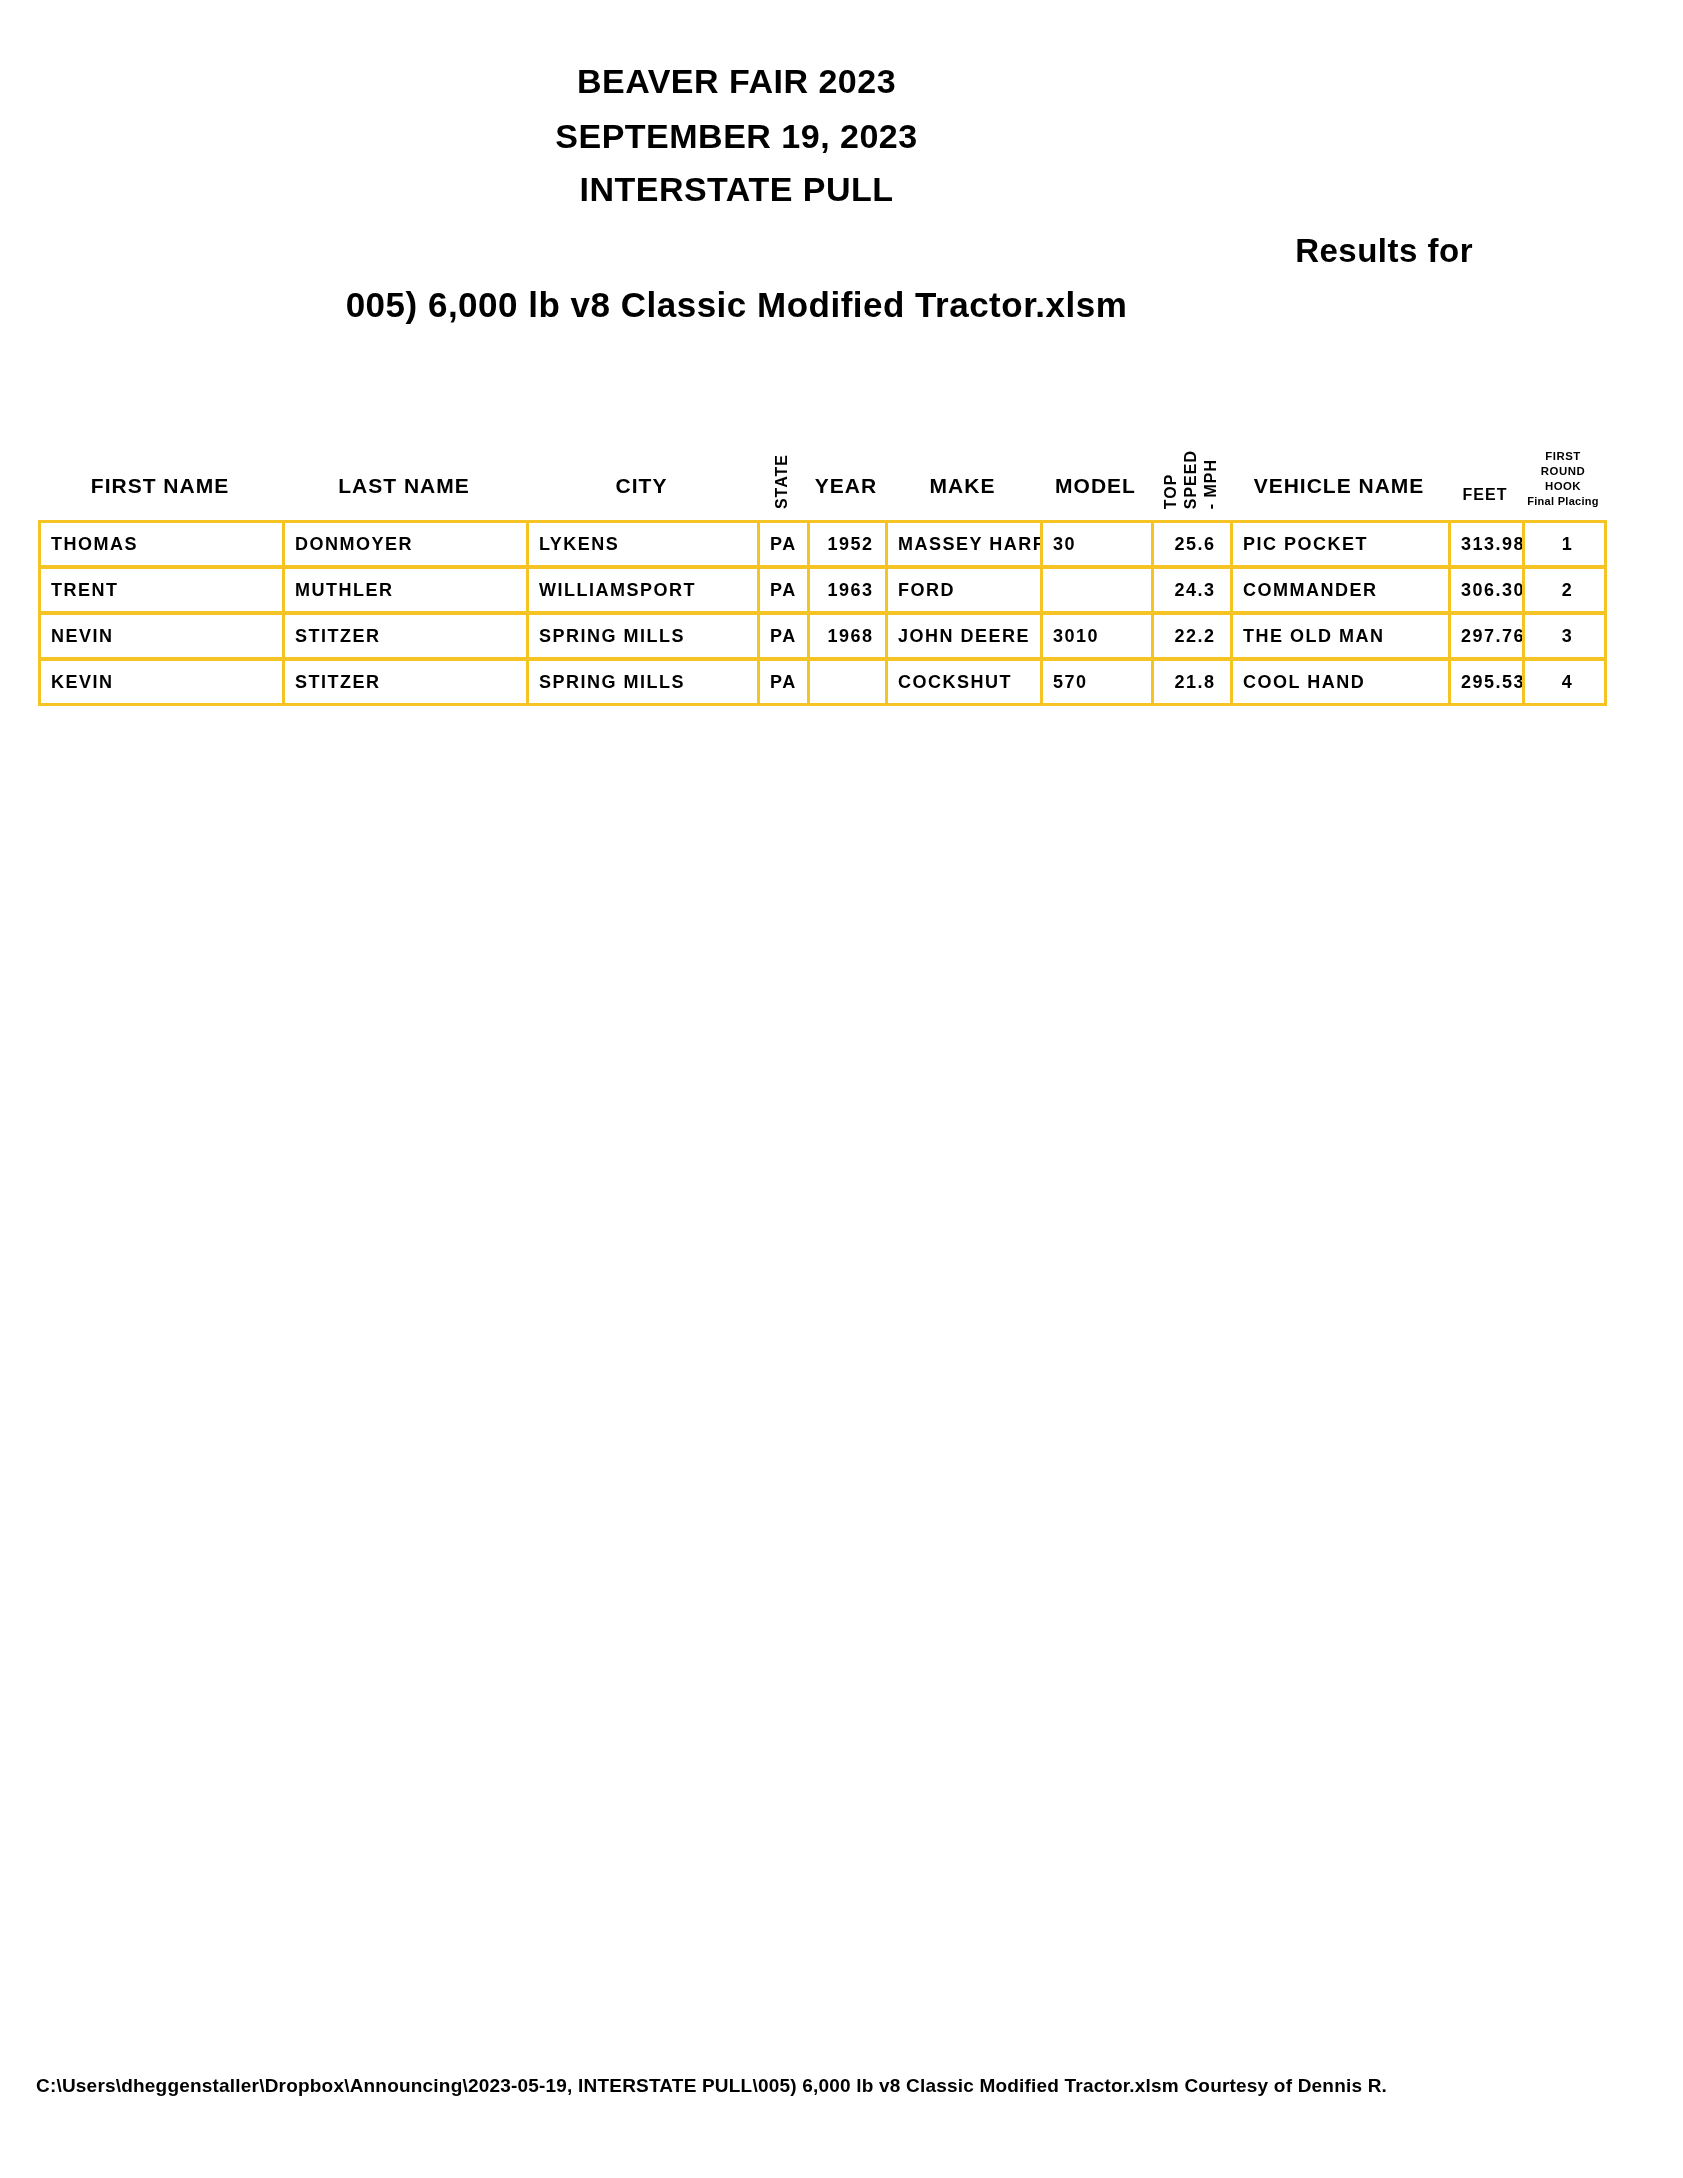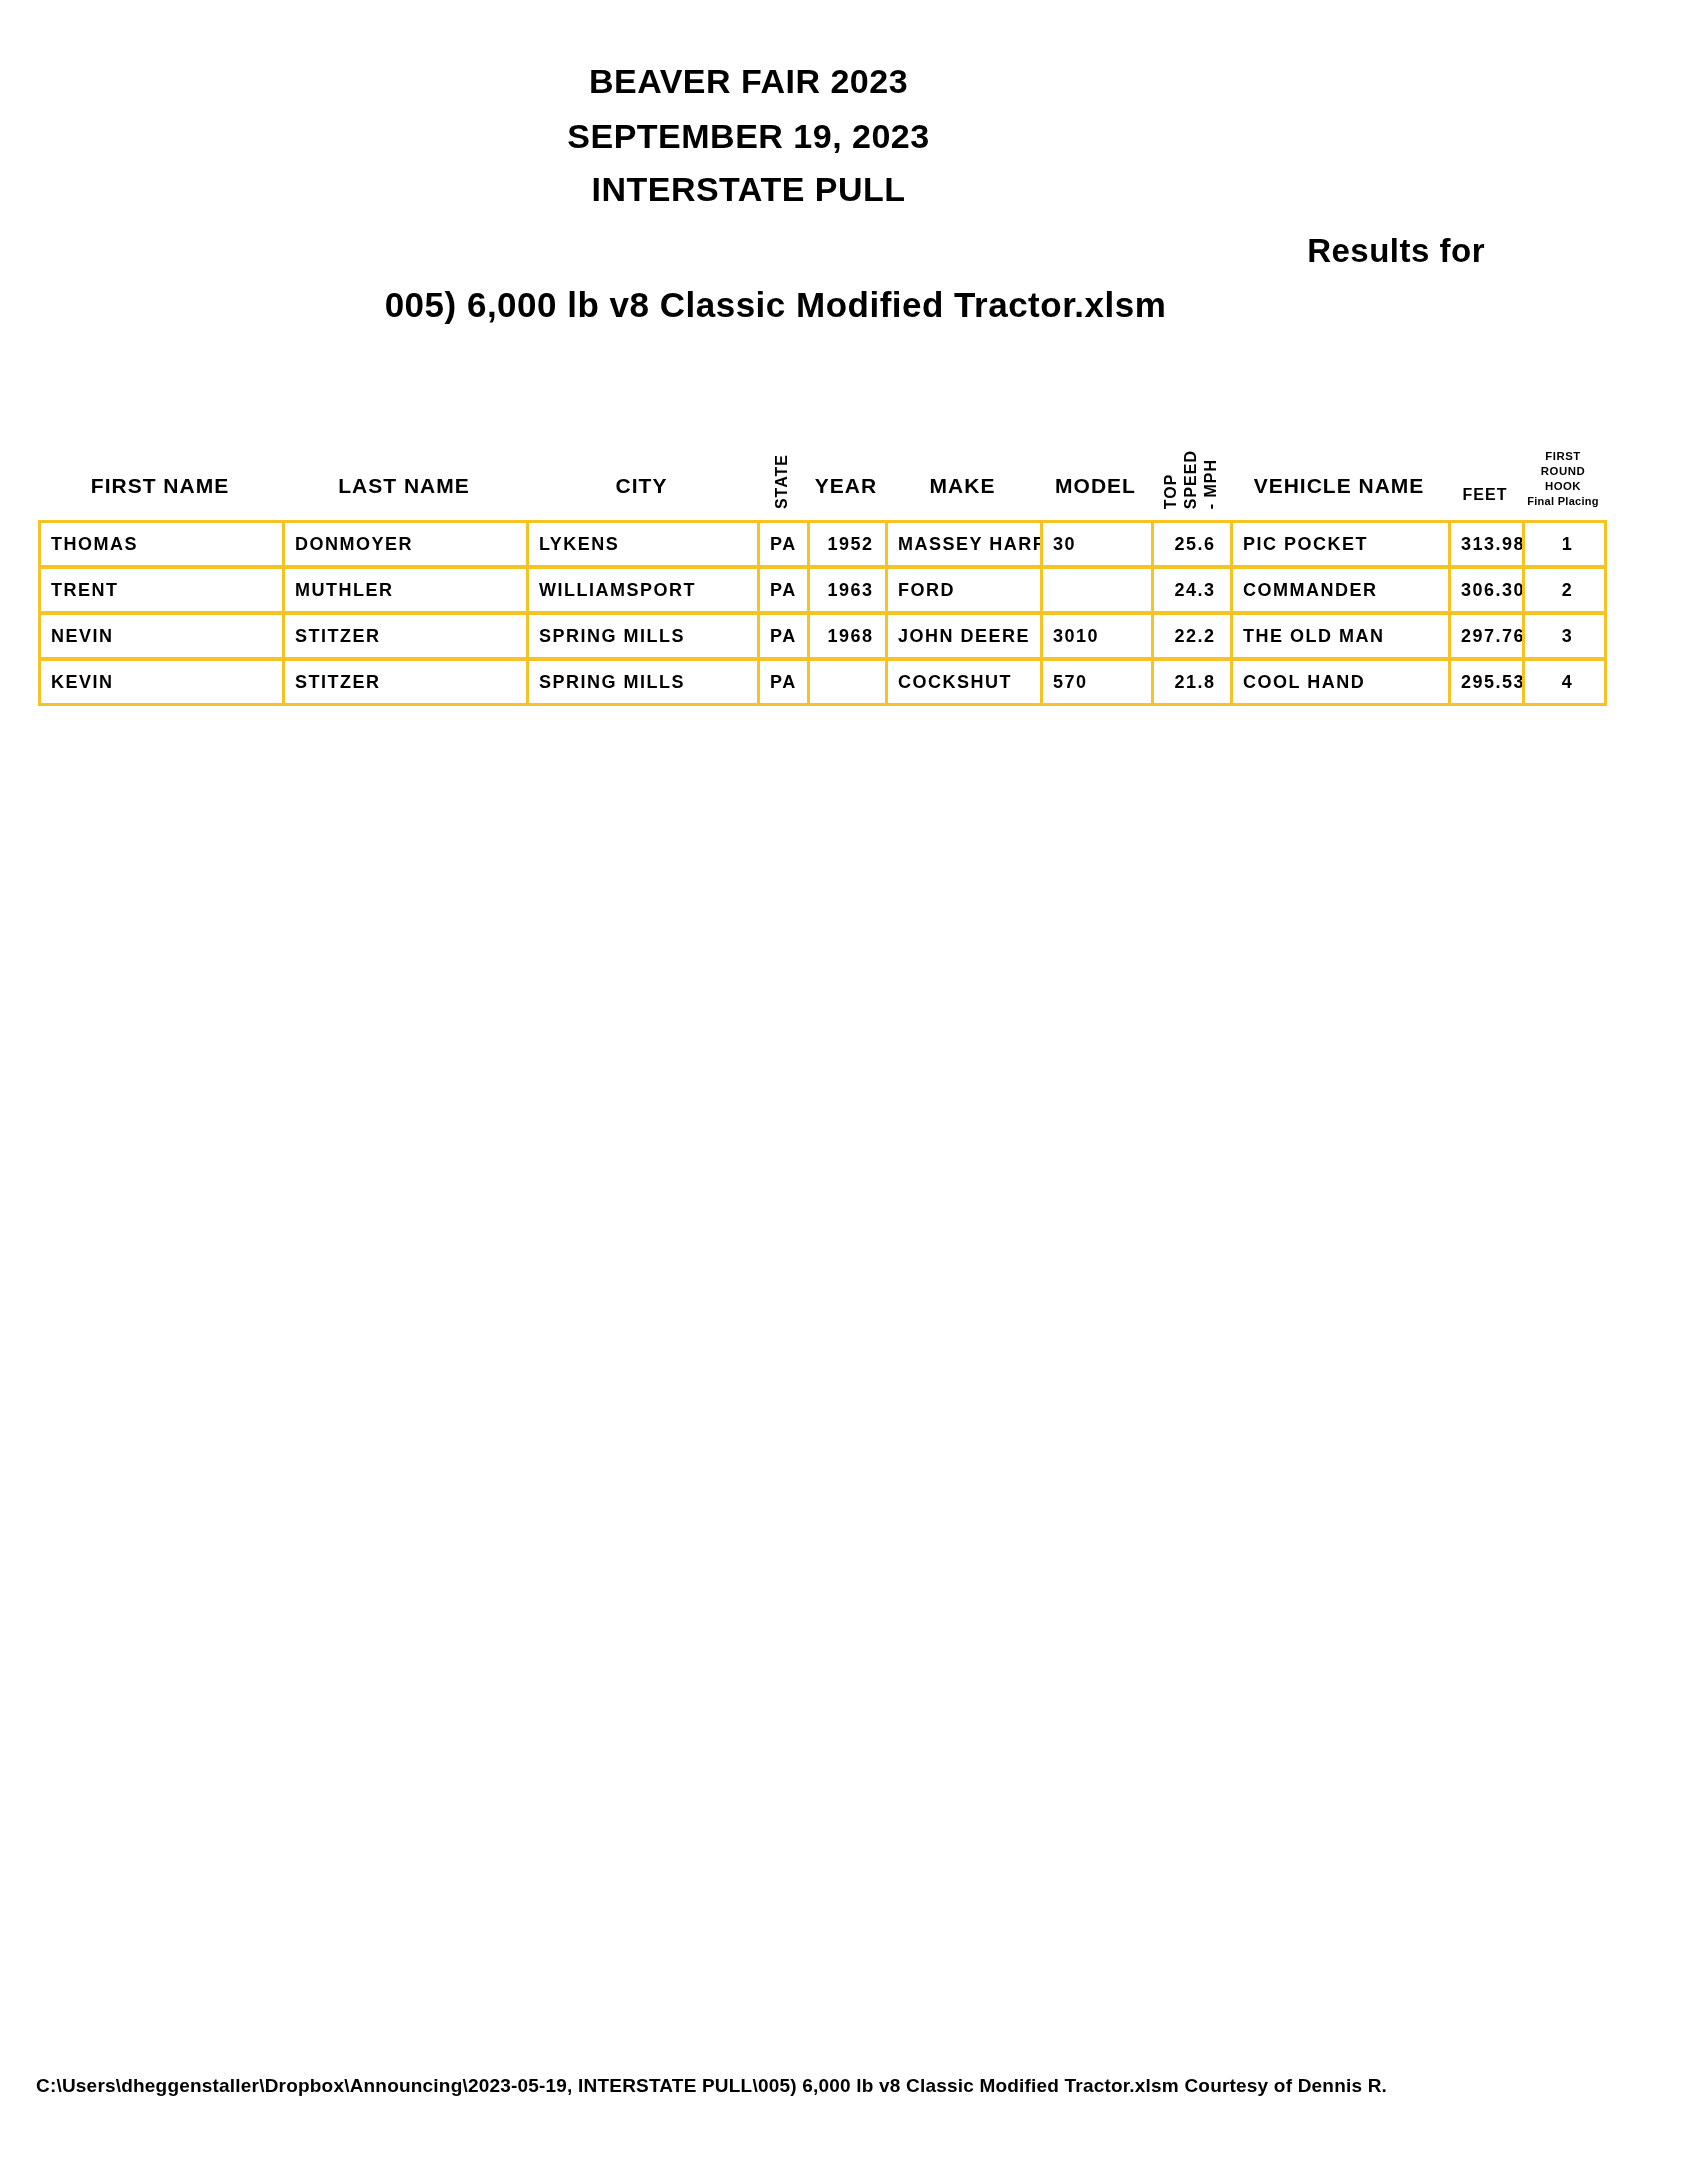--- a/index.html
+++ b/index.html
@@ -7,29 +7,29 @@
     width:1683px;height:2178px;
     background:#ffffff;
     position:relative;
     font-family:"Liberation Sans", sans-serif;
     color:#000;
     overflow:hidden;
   }
   
   .titles{position:absolute;left:0;top:0;width:1683px;text-align:center;}
   .title-line{
-    position:absolute;left:12px;width:1473px;
+    position:absolute;left:0;width:1473px;
     font-weight:bold;font-size:34px;line-height:40px;
     letter-spacing:0.5px;white-space:nowrap;text-align:center;
   }
   .t1{top:61px;}
   .t2{top:116px;}
   .t3{top:169px;}
   .t4{top:231px;font-size:33px;text-align:right;}
-  .t5{top:285px;font-size:35px;padding-left:27px;}
+  .t5{top:285px;font-size:35px;}
   
   .tblwrap{position:absolute;left:38px;width:1566px;}
   table{border-collapse:collapse;table-layout:fixed;width:1566px;}
   
   .thead-wrap{top:413px;}
   .thead-wrap table td{
     border:none;vertical-align:bottom;text-align:center;
     padding:0 0 22px 0;overflow:visible;
     font-weight:bold;font-size:21px;letter-spacing:1px;
     height:85px;white-space:nowrap;

